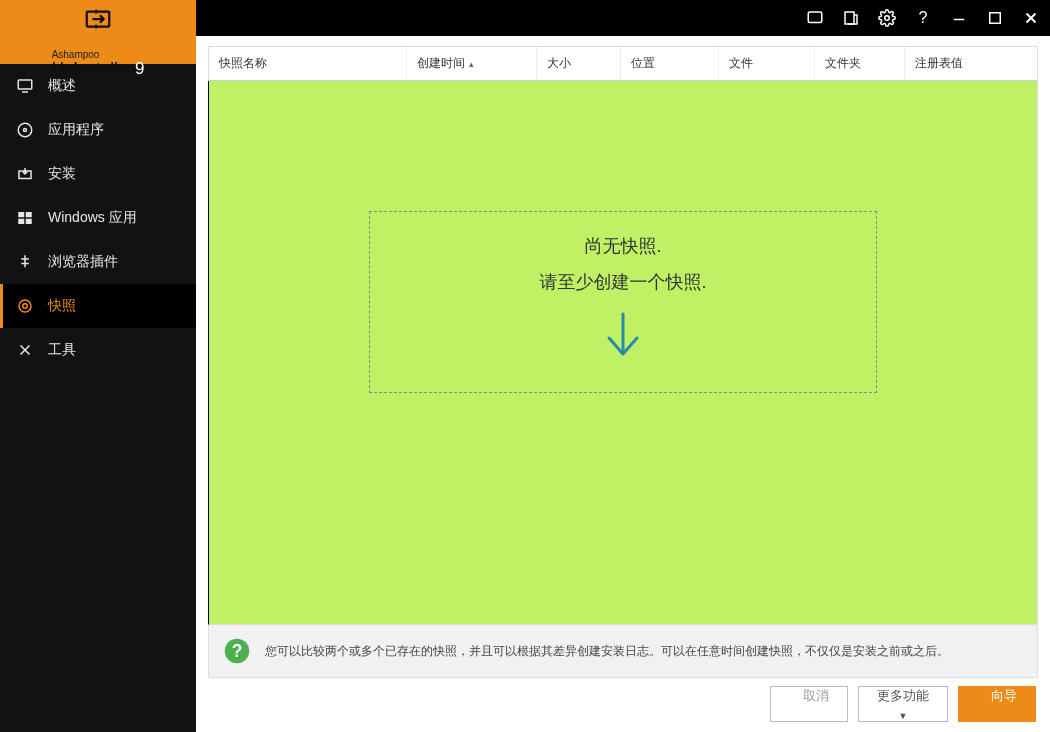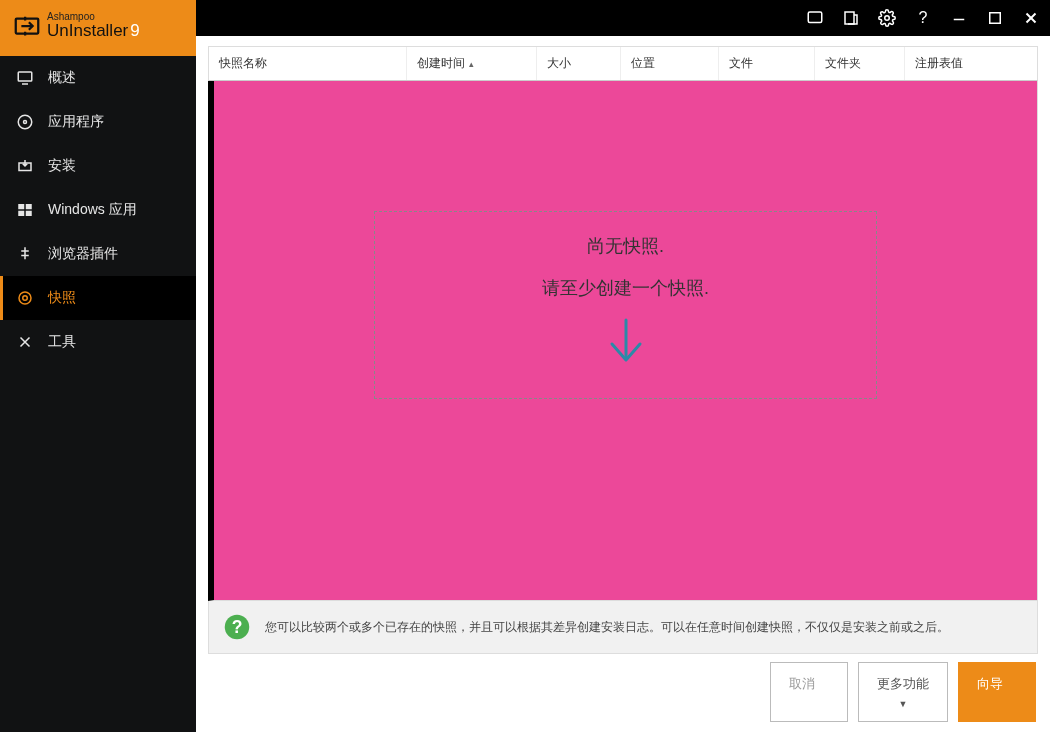--- a/index.html
+++ b/index.html
@@ -10,21 +10,21 @@
 
 .titlebar { height: 36px; background: #000; display: flex; align-items: center; justify-content: flex-end; padding: 0 8px; gap: 14px; }
 .titlebar .tb-btn { width: 22px; height: 22px; display: flex; align-items: center; justify-content: center; color: #fff; cursor: pointer; }
 .titlebar .tb-btn svg { width: 18px; height: 18px; }
 
 
 .body { flex: 1; display: flex; min-height: 0; }
 
 
 .sidebar { width: 196px; background: #111213; display: flex; flex-direction: column; }
-.brand { background: #ed8b18; color: #000; padding: 4px 12px 8px 12px; display: flex; align-items: center; gap: 5px; height: 56px; margin-top: -36px; position: relative; }
+.brand { background: #ed8b18; color: #000; padding: 4px 12px 8px 12px; display: flex; align-items: center; gap: 16px; height: 64px; margin-top: -36px; position: relative; flex-direction: column; }
 .brand .logo { width: 30px; height: 30px; display: flex; align-items: center; justify-content: center; }
 .brand .logo svg { width: 30px; height: 30px; }
 .brand .text .small { font-size: 10px; line-height: 1; color: #222; }
 .brand .text .big { font-size: 17px; font-weight: 400; color: #111; line-height: 1.1; }
 .brand .text .big .nine { color: #fff; font-weight: 400; margin-left: 2px; }
 
 .nav { }
 .nav-item { display: flex; align-items: center; gap: 14px; padding: 13px 16px; color: #e6e6e6; font-size: 14px; cursor: pointer; }
 .nav-item .nicon { width: 18px; height: 18px; display: flex; align-items: center; justify-content: center; }
 .nav-item .nicon svg { width: 18px; height: 18px; }
@@ -39,32 +39,32 @@
 .th:last-child { border-right: none; }
 .th .sort { font-size: 9px; color: #666; }
 .col-name { width: 198px; }
 .col-time { width: 130px; }
 .col-size { width: 84px; }
 .col-loc  { width: 98px; }
 .col-file { width: 96px; }
 .col-folder { width: 90px; }
 .col-reg  { flex: 1; }
 
-.table-body { flex: 1; border-left: 6px solid #000000; border-right: 1px solid #ddd; border-bottom: 1px solid #ddd; position: relative; background: #ec4899; }
+.table-body { flex: 1; border-left: 1px solid #000000; border-right: 1px solid #ddd; border-bottom: 1px solid #ddd; position: relative; background: #bef264; }
 .empty-box { position: absolute; left: 160px; right: 160px; top: 130px; border: 1px dashed #888; padding: 22px 20px 30px; text-align: center; }
 .empty-box .line1 { font-size: 18px; color: #333; }
-.empty-box .line2 { font-size: 18px; color: #333; margin-top: 18px; }
+.empty-box .line2 { font-size: 18px; color: #333; margin-top: 12px; }
 .empty-box .arrow { margin-top: 18px; display: flex; justify-content: center; }
 .empty-box .arrow svg { width: 42px; height: 50px; }
 
 .info-strip { display: flex; align-items: center; gap: 14px; background: #f1f1f1; border: 1px solid #ddd; border-top: none; padding: 12px 14px; font-size: 12px; color: #444; margin-top: 0; }
 .info-strip .qicon { width: 28px; height: 28px; flex: 0 0 28px; }
 
 .footer { display: flex; justify-content: flex-end; gap: 10px; padding: 8px 2px 0; }
-.btn { font-size: 13px; padding: 12px 18px; border: 1px solid #bbb; background: #fff; color: #555; cursor: pointer; min-width: 78px; text-align: left; }
+.btn { font-size: 13px; padding: 0 18px; border: 1px solid #bbb; background: #fff; color: #555; cursor: pointer; min-width: 78px; text-align: right; }
 .btn.cancel { color: #999; }
 .btn.more { display: flex; align-items: center; gap: 6px; flex-direction: column; }
 .btn.more .caret { font-size: 9px; }
 .btn.primary { background: #ed8b18; border-color: #ed8b18; color: #fff; }
 
 .watermark { position: absolute; right: 8px; bottom: 180px; transform: rotate(0deg); font-size: 20px; color: rgba(237,139,24,0.25); letter-spacing: 1px; font-style: italic; pointer-events: none; }
 </style>
 </head>
 <body>
 

